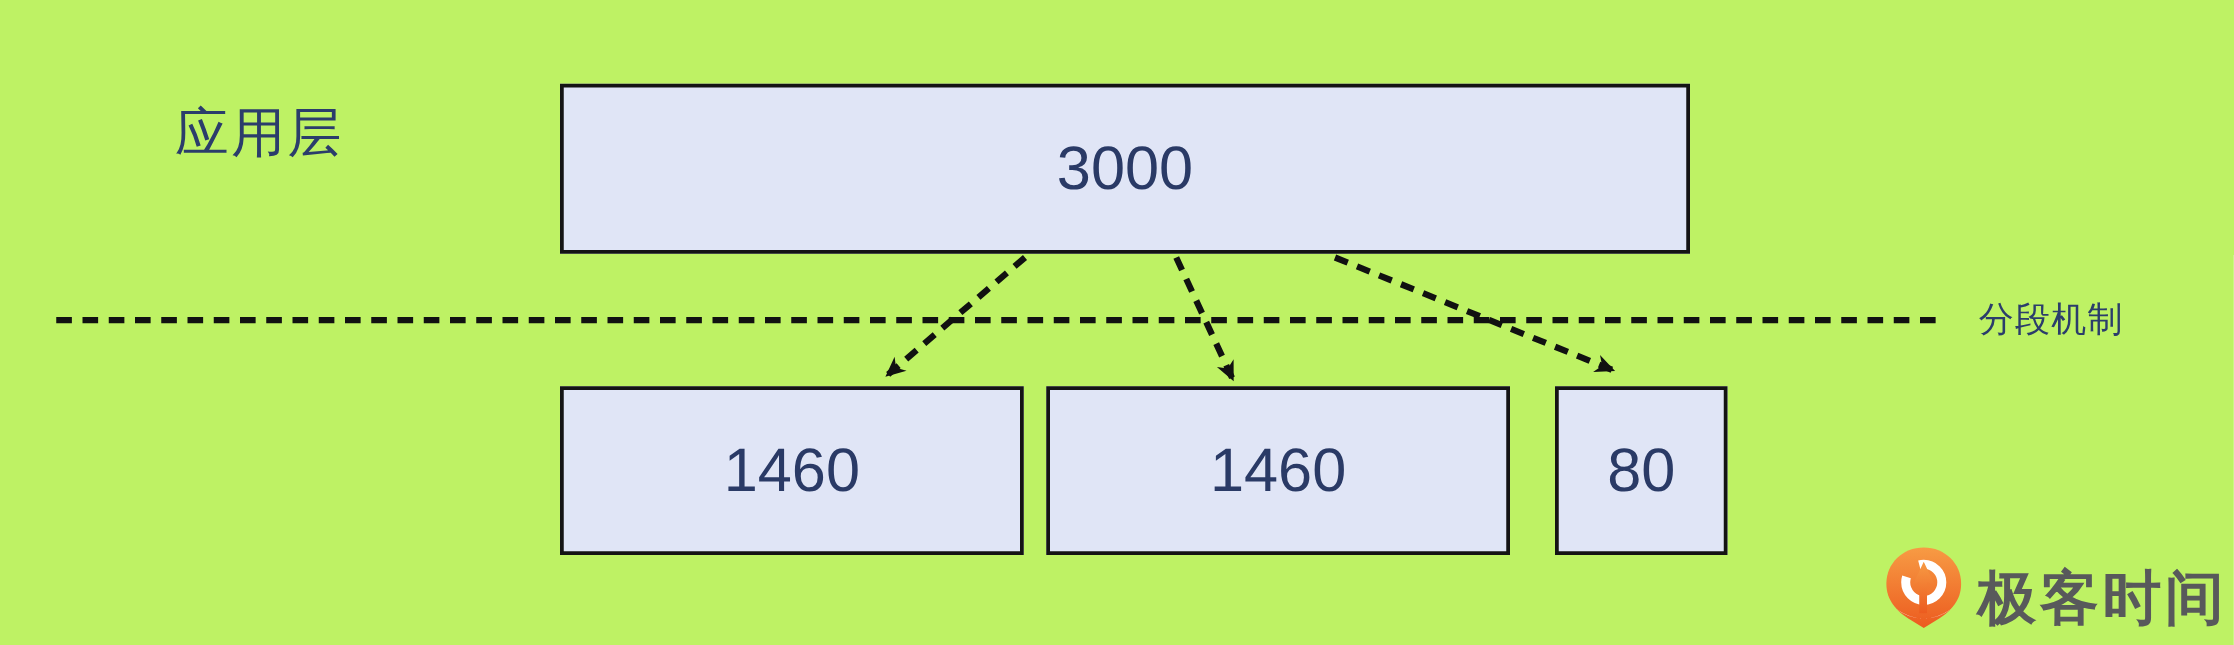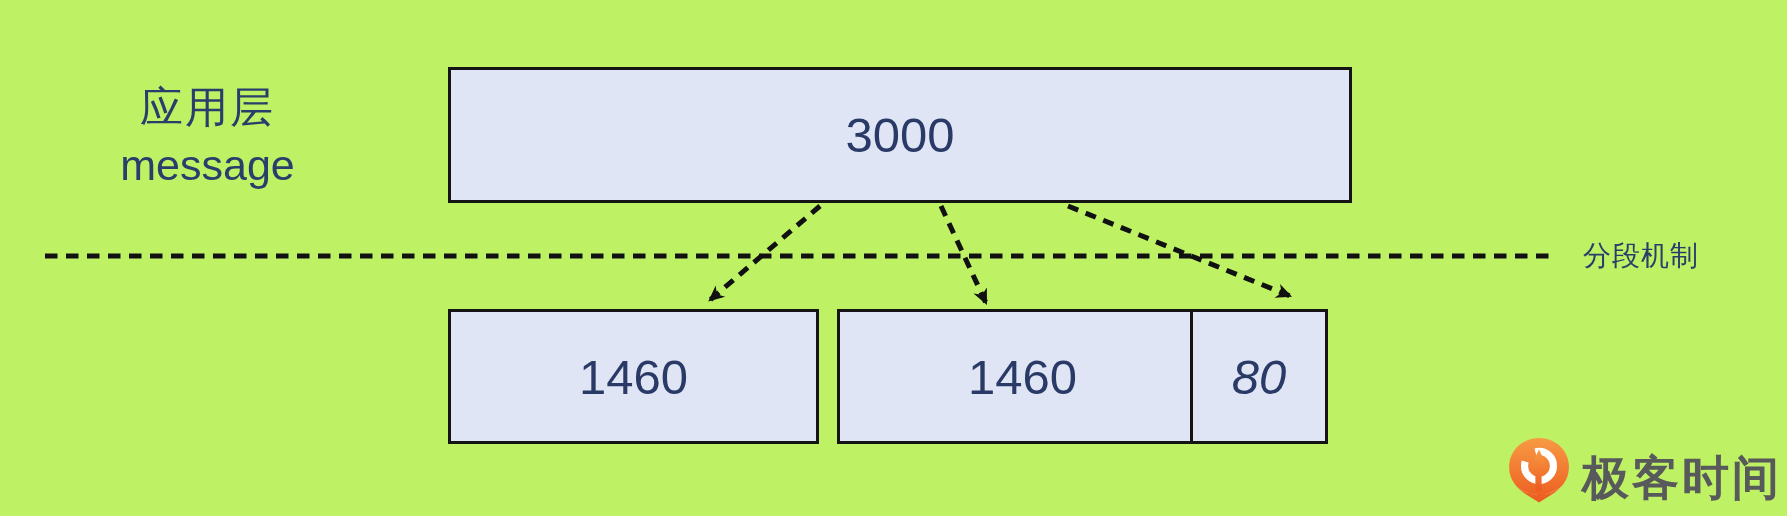--- a/index.html
+++ b/index.html
@@ -61,37 +61,36 @@
     margin-top:16px;
   }
 </style>
 </head>
 <body>
 
 <div class="canvas">
 
   <div class="layer-label" style="left:35px;top:78px;">
     <div class="cn">应用层</div>
-    <div class="en">message</div>
   </div>
 
   <div class="node-box" style="left:448px;top:67px;width:904px;height:136px;">
     <span>3000</span>
   </div>
 
   <div class="divider-label">分段机制</div>
 
 
   <div class="node-box" style="left:448px;top:309px;width:371px;height:135px;">
     <span>1460</span>
   </div>
   <div class="node-box" style="left:837px;top:309px;width:371px;height:135px;">
     <span>1460</span>
   </div>
-  <div class="node-box" style="left:1190px;top:309px;width:138px;height:135px;font-style:italic;">
+  <div class="node-box" style="left:1244px;top:309px;width:138px;height:135px;">
     <span>80</span>
   </div>
 
   <svg class="overlay-svg" viewBox="0 0 1787 516">
     <defs>
       <marker id="arrowhead" viewBox="0 0 10 10" refX="8.6" refY="5" markerWidth="3.6" markerHeight="3.2" orient="auto-start-reverse">
         <path d="M0,0.4 L10,5 L0,9.6 L3,5 Z" fill="#111111"></path>
       </marker>
     </defs>
 

